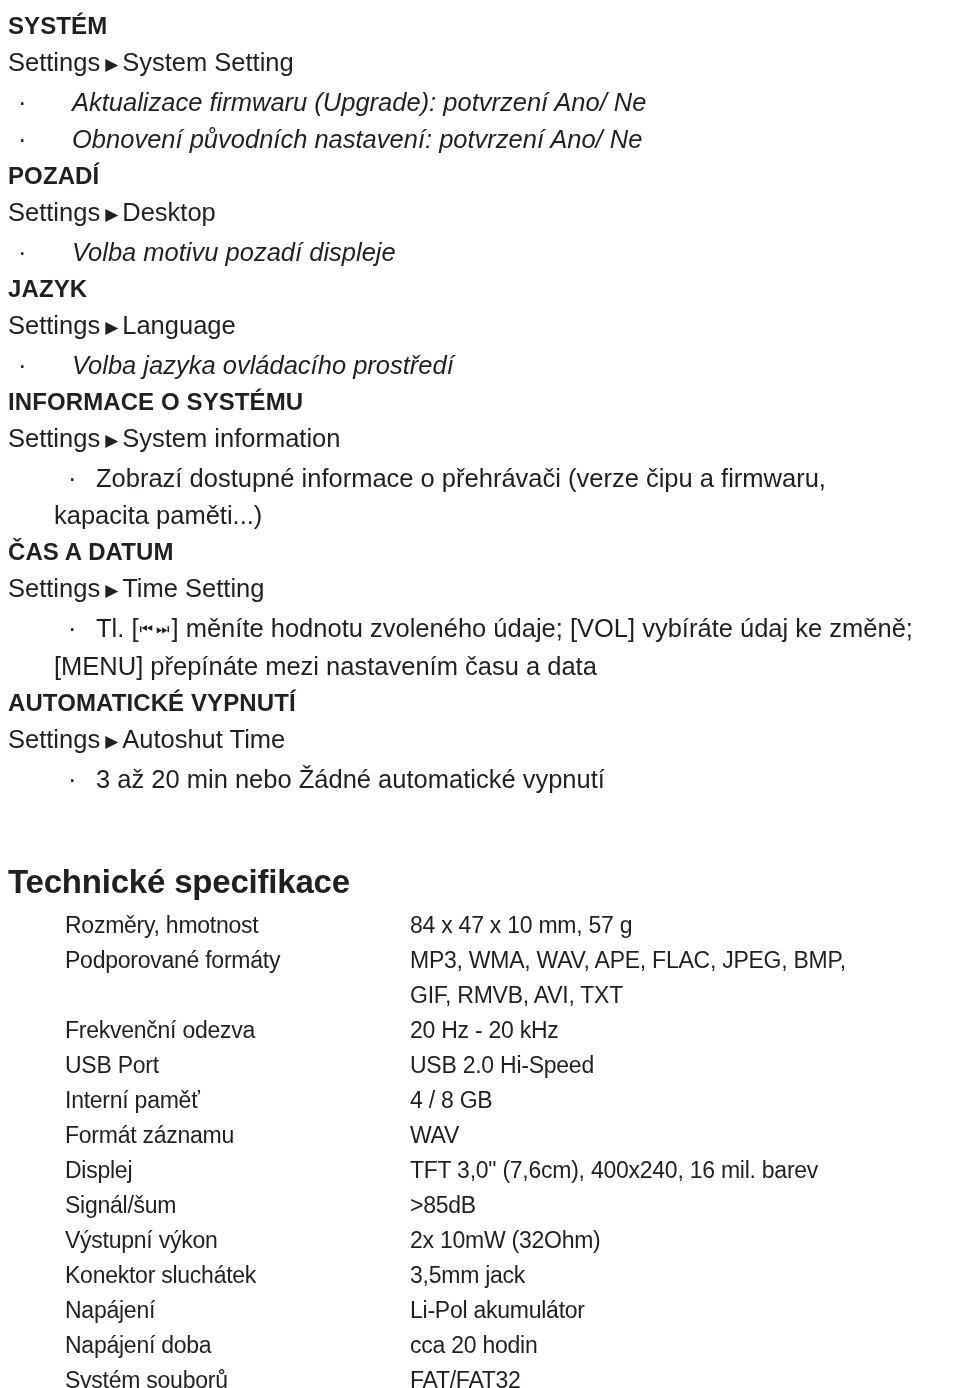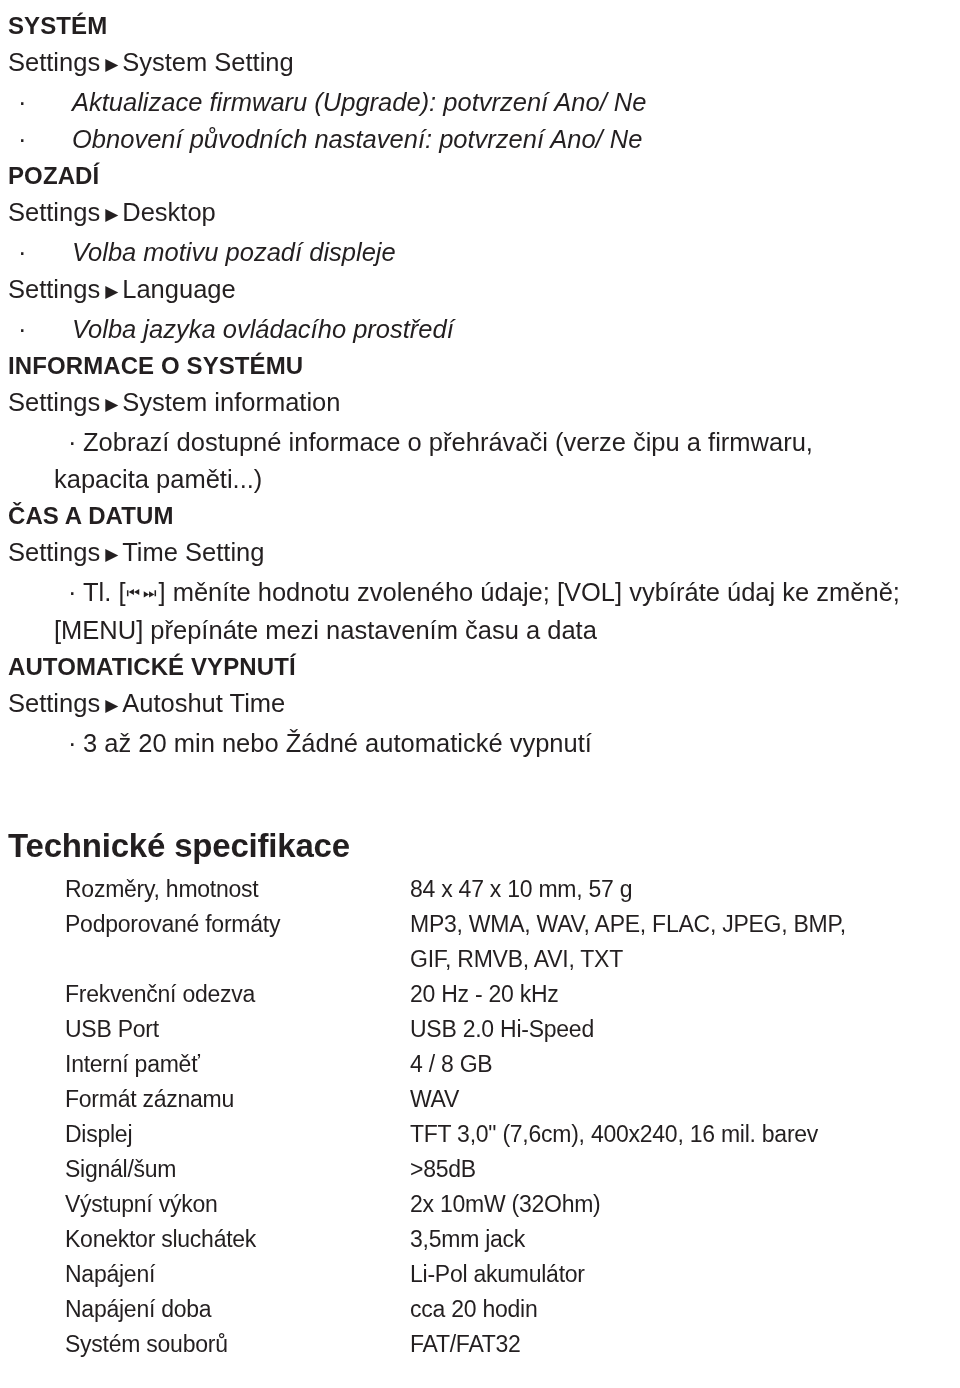--- a/index.html
+++ b/index.html
@@ -64,21 +64,21 @@
     text-align: left;
     font-size: 25.5px;
     line-height: 37px;
   }
   
   .bullet-wide .dot { margin-left: 10px; }
   .bullet-wide .btext { margin-left: 44px; font-style: italic; }
 
   
   .bullet-tight .dot { margin-left: 60px; }
-  .bullet-tight .btext { margin-left: 5px; }
+  .bullet-tight .btext { margin-left: 18px; }
 
   .cont-line {
     font-size: 25.5px;
     line-height: 37px;
     margin-left: 46px;
     white-space: nowrap;
   }
 
   .mediaglyph {
     font-family: "DejaVu Sans", sans-serif;
@@ -139,20 +139,21 @@
         <span class="btext">Obnovení původních nastavení: potvrzení Ano/ Ne</span>
       </div>
 
     <div class="section-title">POZADÍ</div>
     <div class="path-line"><span>Settings</span><span class="path-sep">▶</span><span>Desktop</span></div>
     <div class="bullet-row bullet-wide">
         <span class="dot">·</span>
         <span class="btext">Volba motivu pozadí displeje</span>
       </div>
 
+    <div class="section-title">JAZYK</div>
     <div class="path-line"><span>Settings</span><span class="path-sep">▶</span><span>Language</span></div>
     <div class="bullet-row bullet-wide">
         <span class="dot">·</span>
         <span class="btext">Volba jazyka ovládacího prostředí</span>
       </div>
 
     <div class="section-title">INFORMACE O SYSTÉMU</div>
     <div class="path-line"><span>Settings</span><span class="path-sep">▶</span><span>System information</span></div>
     <div class="bullet-row bullet-tight">
         <span class="dot">·</span>

